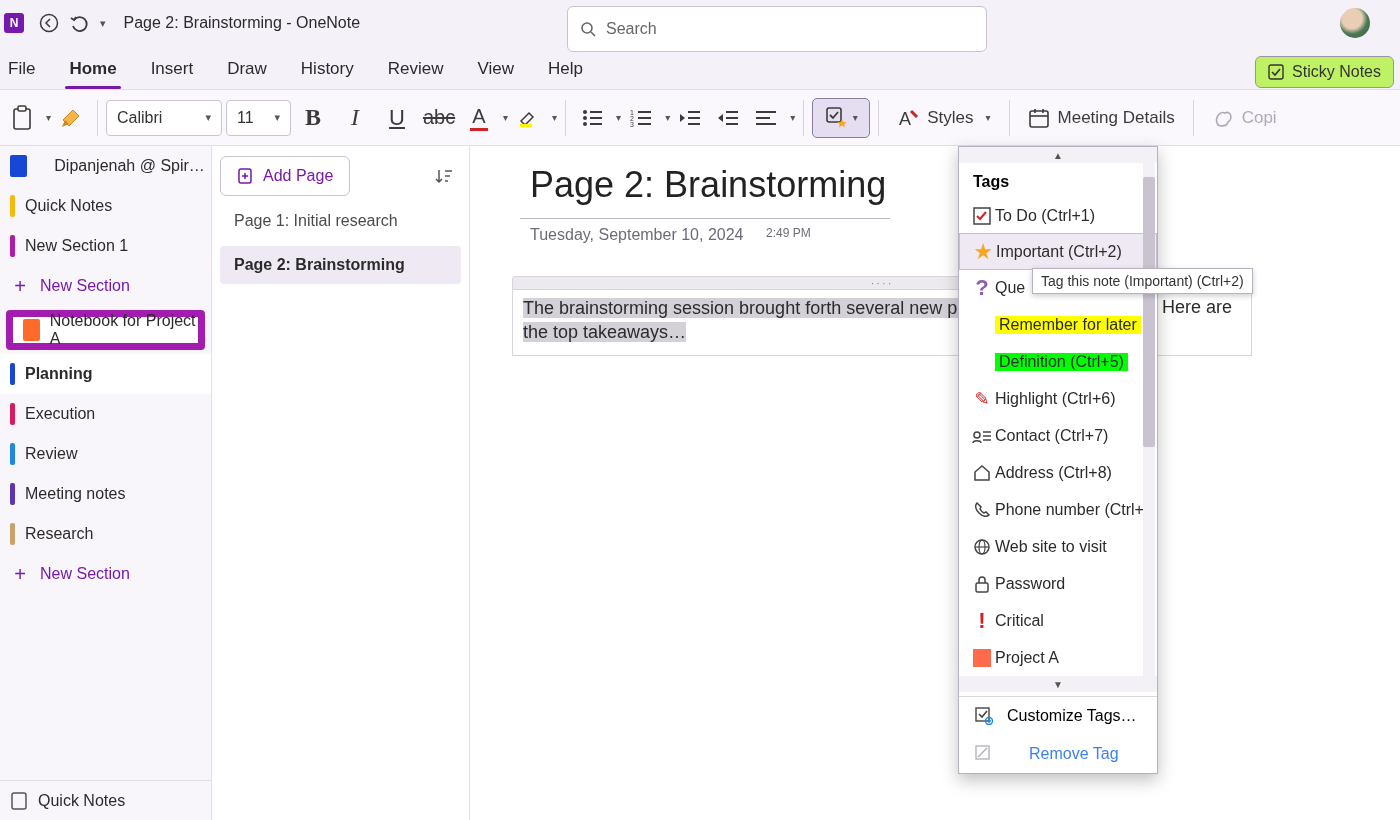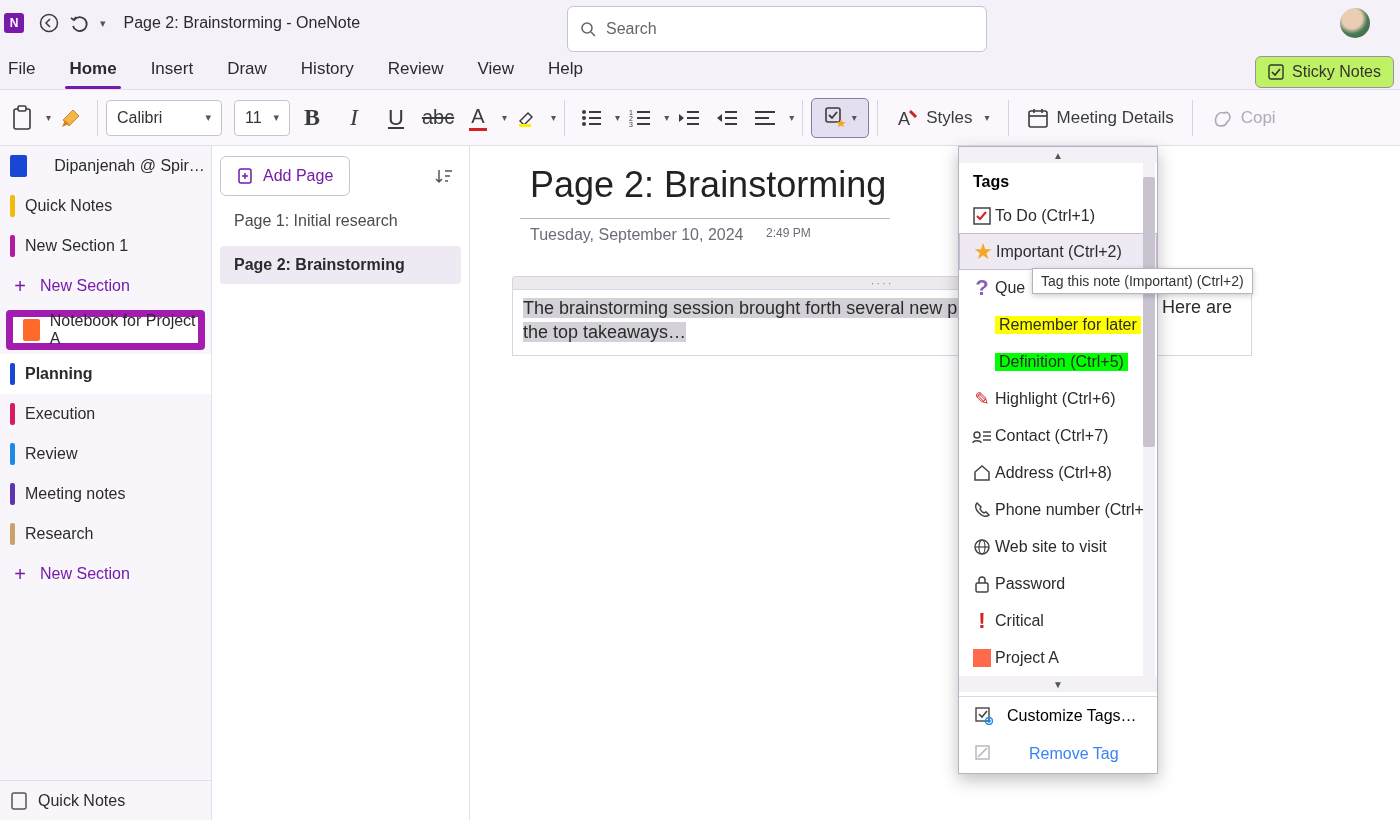--- a/index.html
+++ b/index.html
@@ -21,21 +21,21 @@
 .menubar .item.active { font-weight:600; }
 .menubar .item.active::after { content:""; position:absolute; left:0; right:0; bottom:0; height:3px; background:#7719aa; border-radius:2px; }
 .sticky { position:absolute; right:6px; top:56px; height:32px; border:1px solid #9b93a5; border-radius:6px; padding:0 12px; display:flex; align-items:center; gap:8px; font-size:16px; background:#bef264; color:#333;}
 
 
 .ribbon { height:56px; background:#faf8fc; display:flex; align-items:center; padding:0 4px; gap:2px; border-bottom:1px solid #e3dee9; }
 .rbtn { height:40px; min-width:36px; border-radius:4px; display:flex; align-items:center; justify-content:center; padding:0 6px; color:#3b3b3b; }
 .rsep { width:1px; height:36px; background:#d9d3e0; margin:0 6px; }
 .font-box, .size-box { height:36px; border:1px solid #c9c3d0; border-radius:4px; background:#fff; display:flex; align-items:center; padding:0 10px; font-size:16px; color:#333; }
 .font-box { width:116px; justify-content:space-between; }
-.size-box { width:56px; justify-content:space-between; margin-left:10px;}
+.size-box { width:65px; justify-content:space-between; margin-left:2px;}
 .chev { font-size:11px; color:#555; }
 .ddarrow { font-size:10px; color:#555; margin-left:4px; }
 .tag-btn-active { background:#e5def0; border:1px solid #8a7ba0; border-radius:5px;}
 .labelled { display:flex; align-items:center; gap:8px; font-size:17px; padding:0 10px; }
 
 
 .body { position:absolute; top:146px; bottom:0; left:0; right:0; display:flex; }
 .sidebar { width:212px; background:#f8f6fb; border-right:1px solid #e3dee9; display:flex; flex-direction:column; }
 .sb-row { height:40px; display:flex; align-items:center; gap:10px; padding-left:10px; font-size:16px; color:#2b2b2b; position:relative; }
 .sb-row .bar { width:5px; height:22px; border-radius:2px; }

